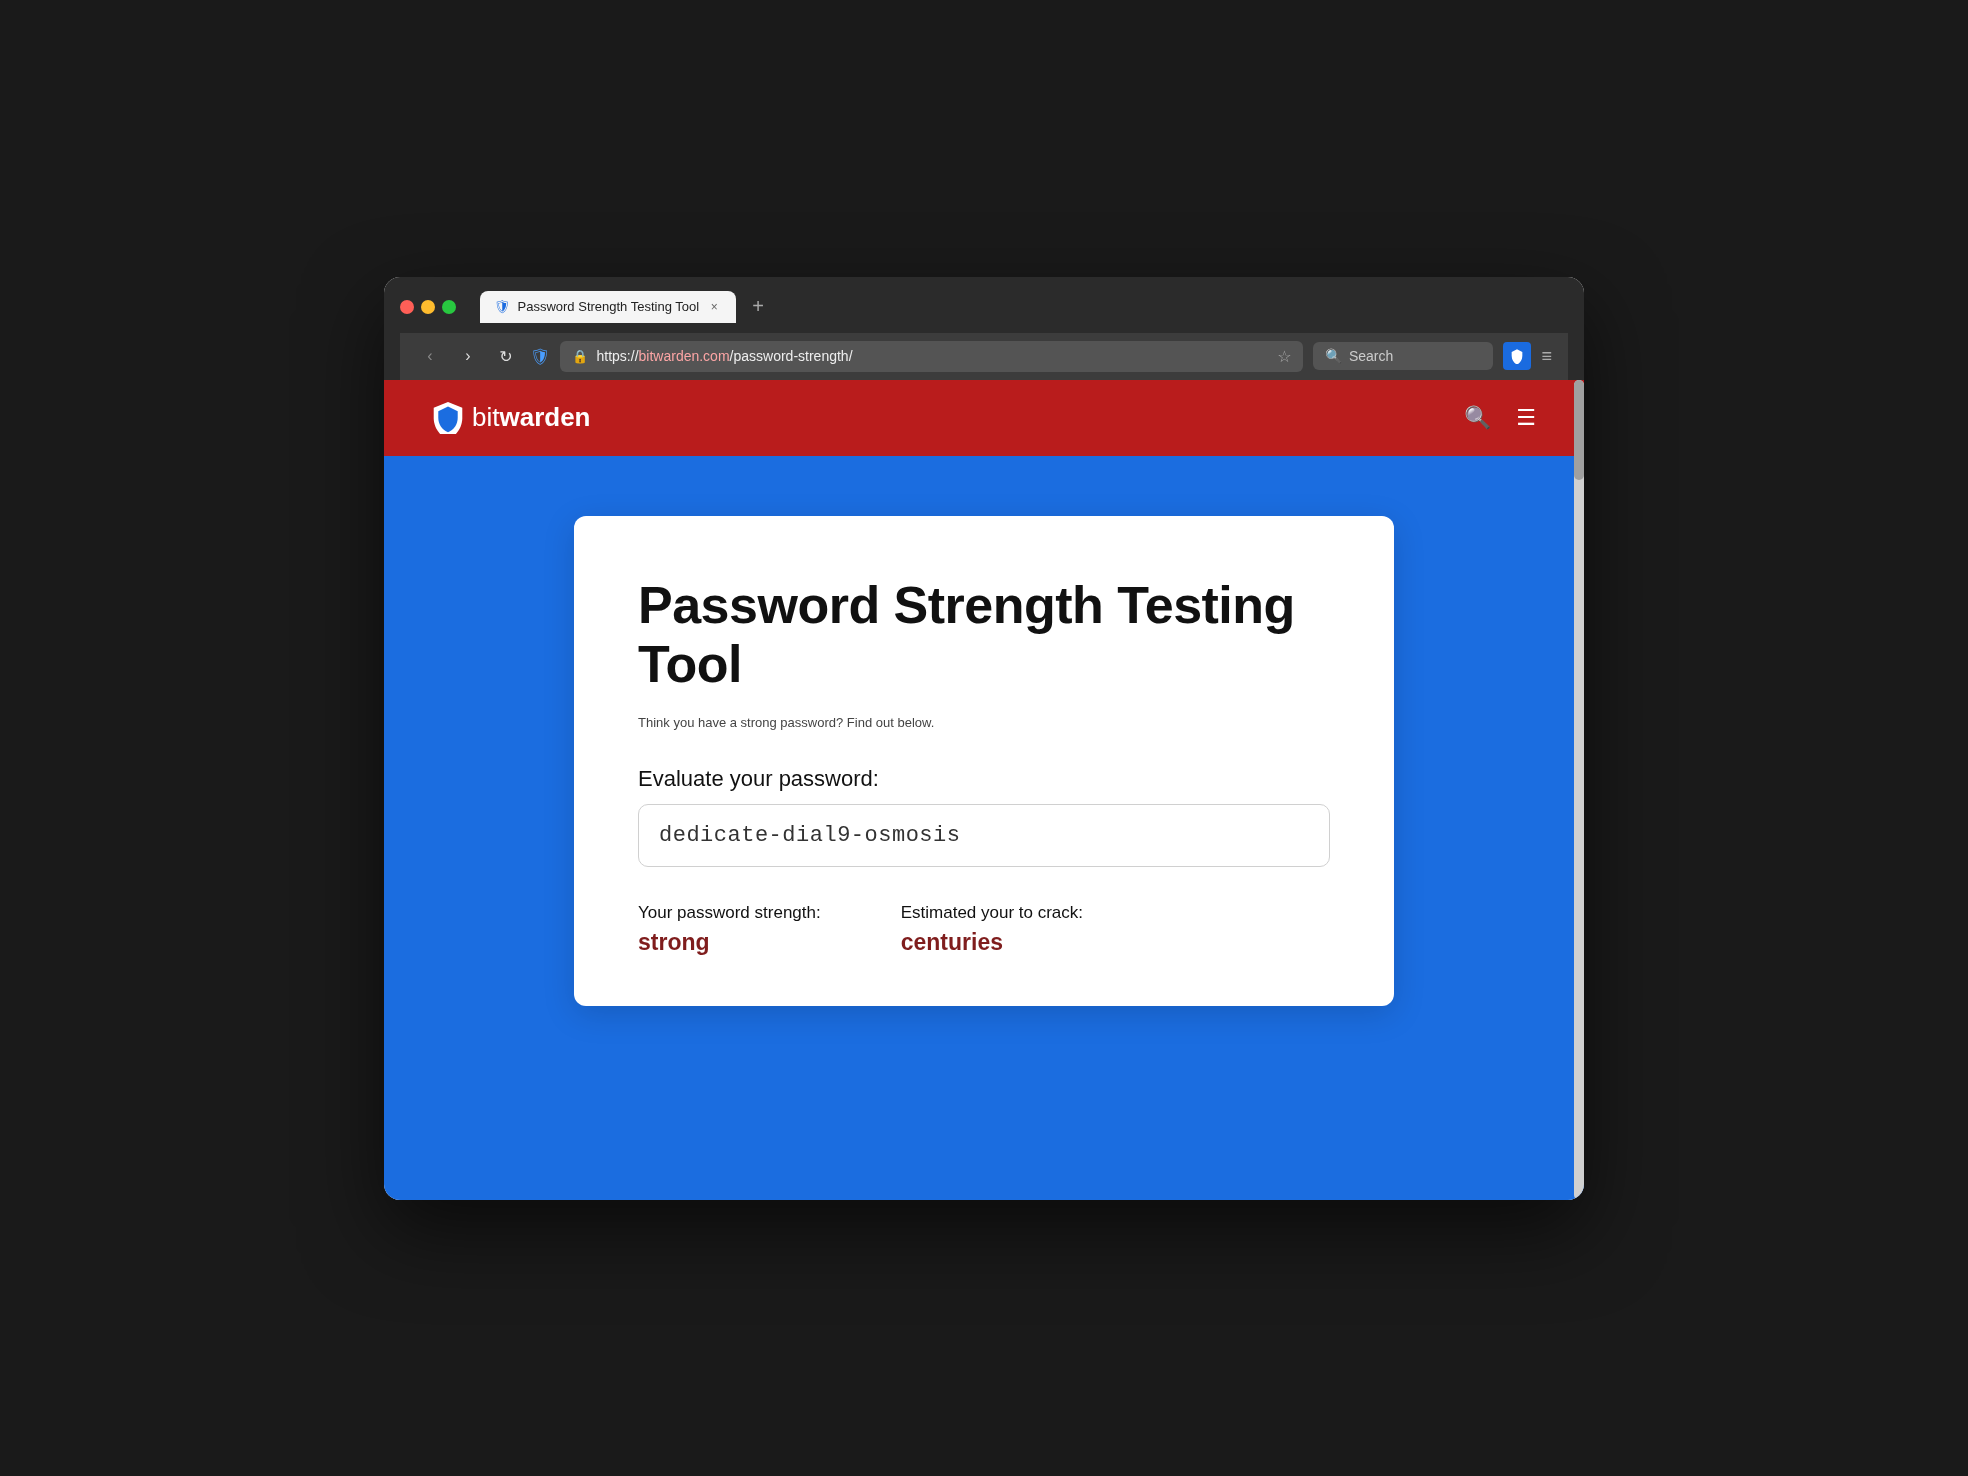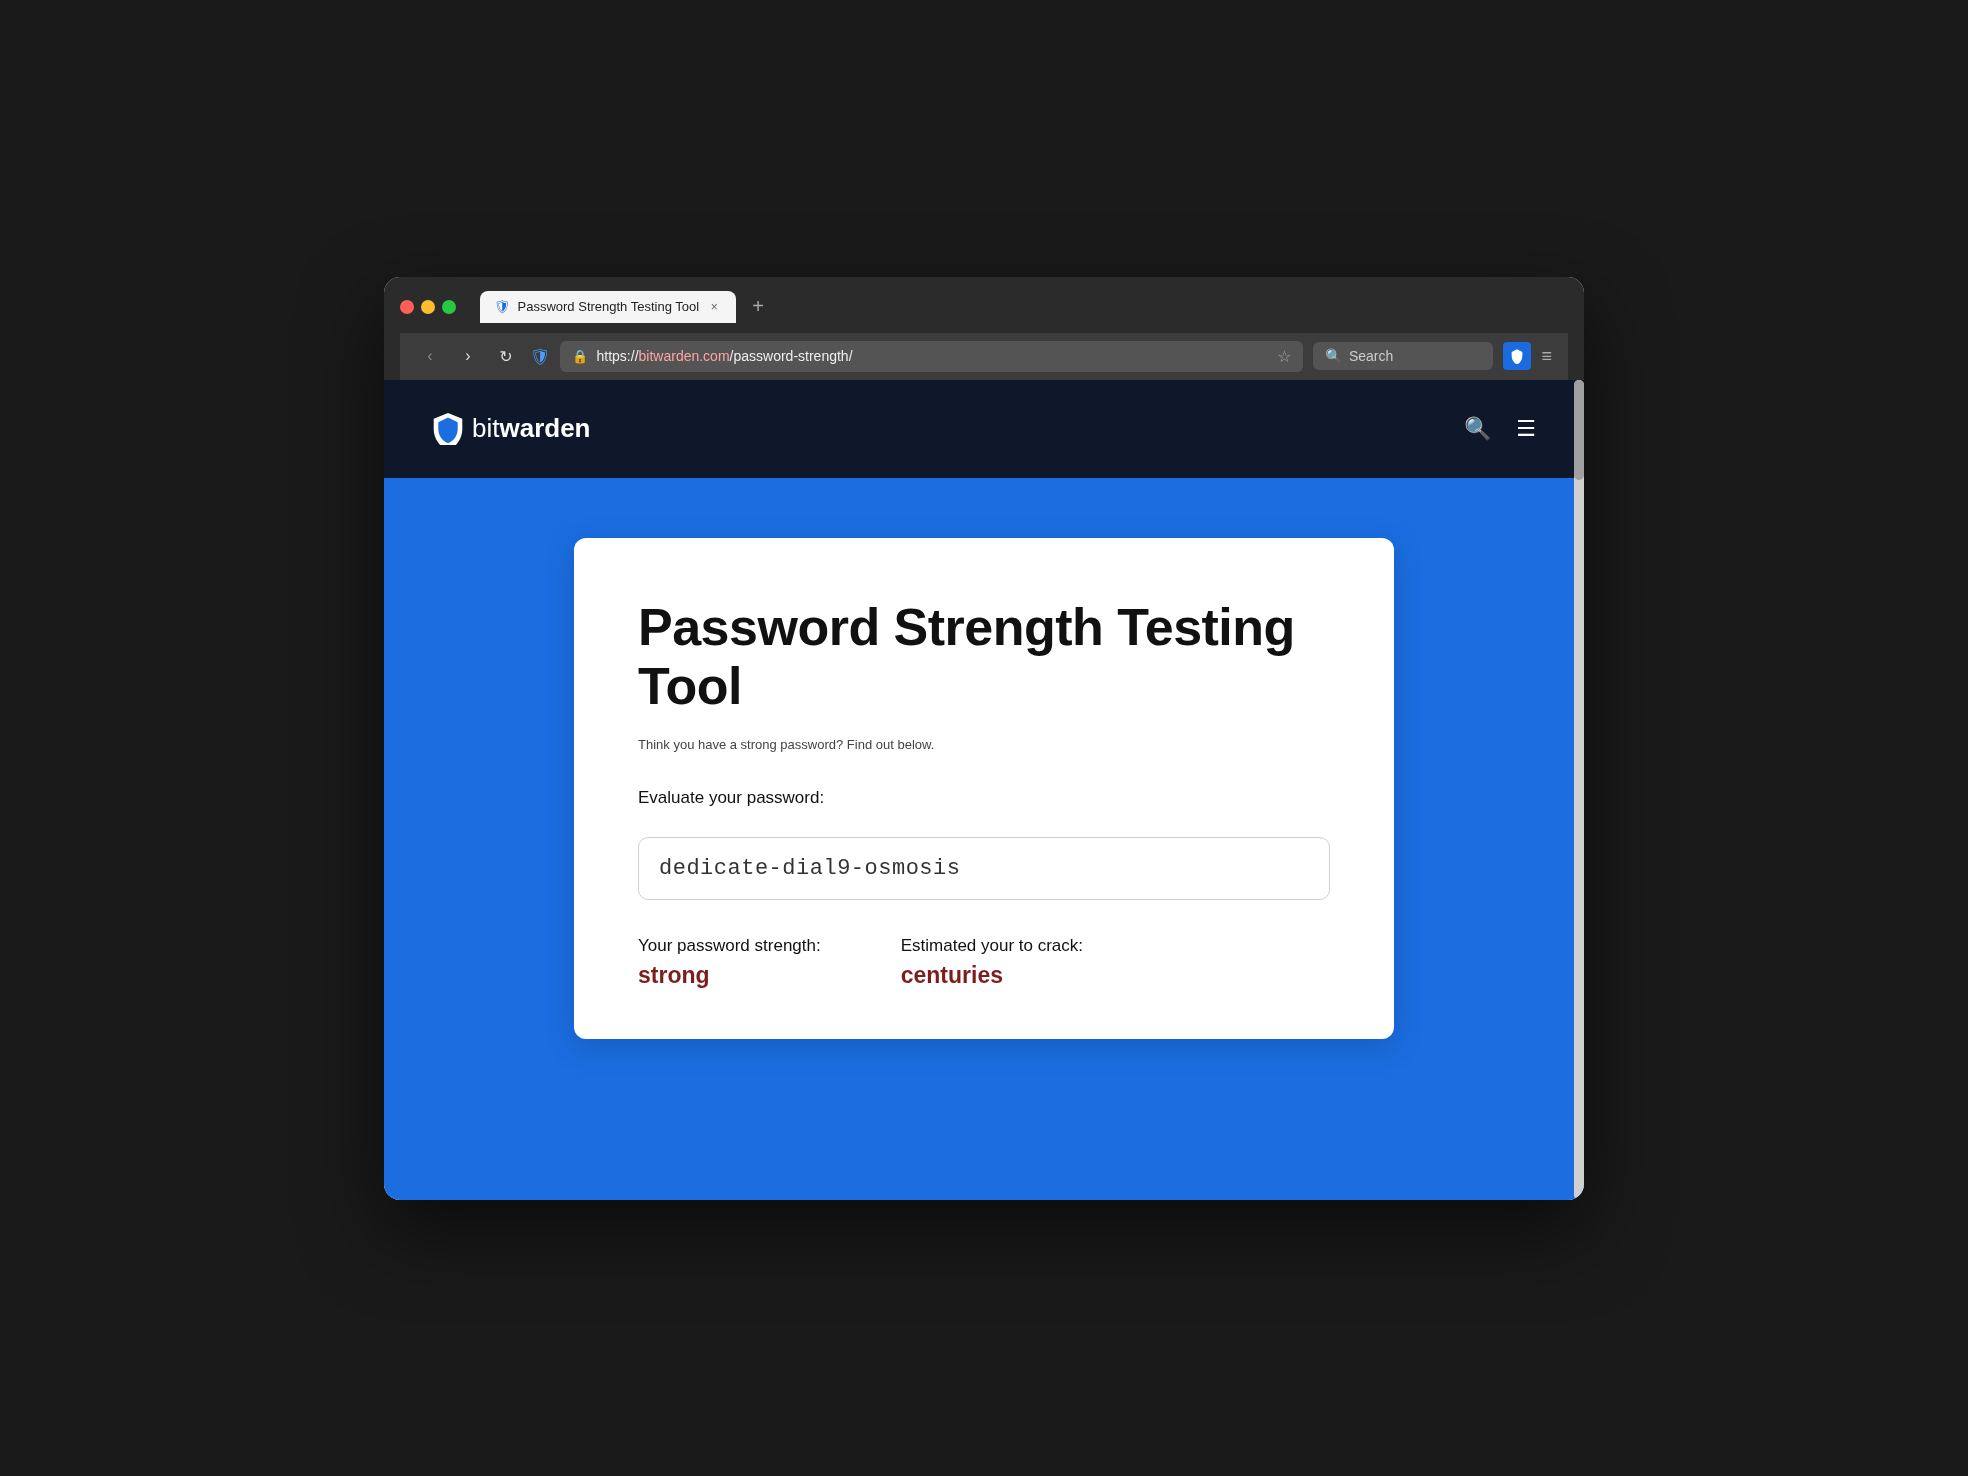--- a/index.html
+++ b/index.html
@@ -203,22 +203,22 @@
     
     .page-content {
       background: #1b6de0;
       min-height: 820px;
       display: flex;
       flex-direction: column;
     }
 
     
     .site-nav {
-      background: #0f172a;
-      padding: 33px 48px;
+      background: #b91c1c;
+      padding: 22px 48px;
       display: flex;
       align-items: center;
       justify-content: space-between;
     }
 
     .bw-logo {
       display: flex;
       align-items: center;
       gap: 8px;
       color: #fff;
@@ -270,24 +270,24 @@
       letter-spacing: -0.5px;
     }
 
     .card-subtitle {
       font-size: 13px;
       color: #444;
       margin-bottom: 36px;
     }
 
     .eval-label {
-      font-size: 17px;
+      font-size: 22px;
       color: #111;
       font-weight: 500;
-      margin-bottom: 29px;
+      margin-bottom: 12px;
     }
 
     .password-input {
       width: 100%;
       border: 1.5px solid #d0d0d0;
       border-radius: 10px;
       padding: 18px 20px;
       font-size: 22px;
       font-family: 'Courier New', Courier, monospace;
       color: #333;

